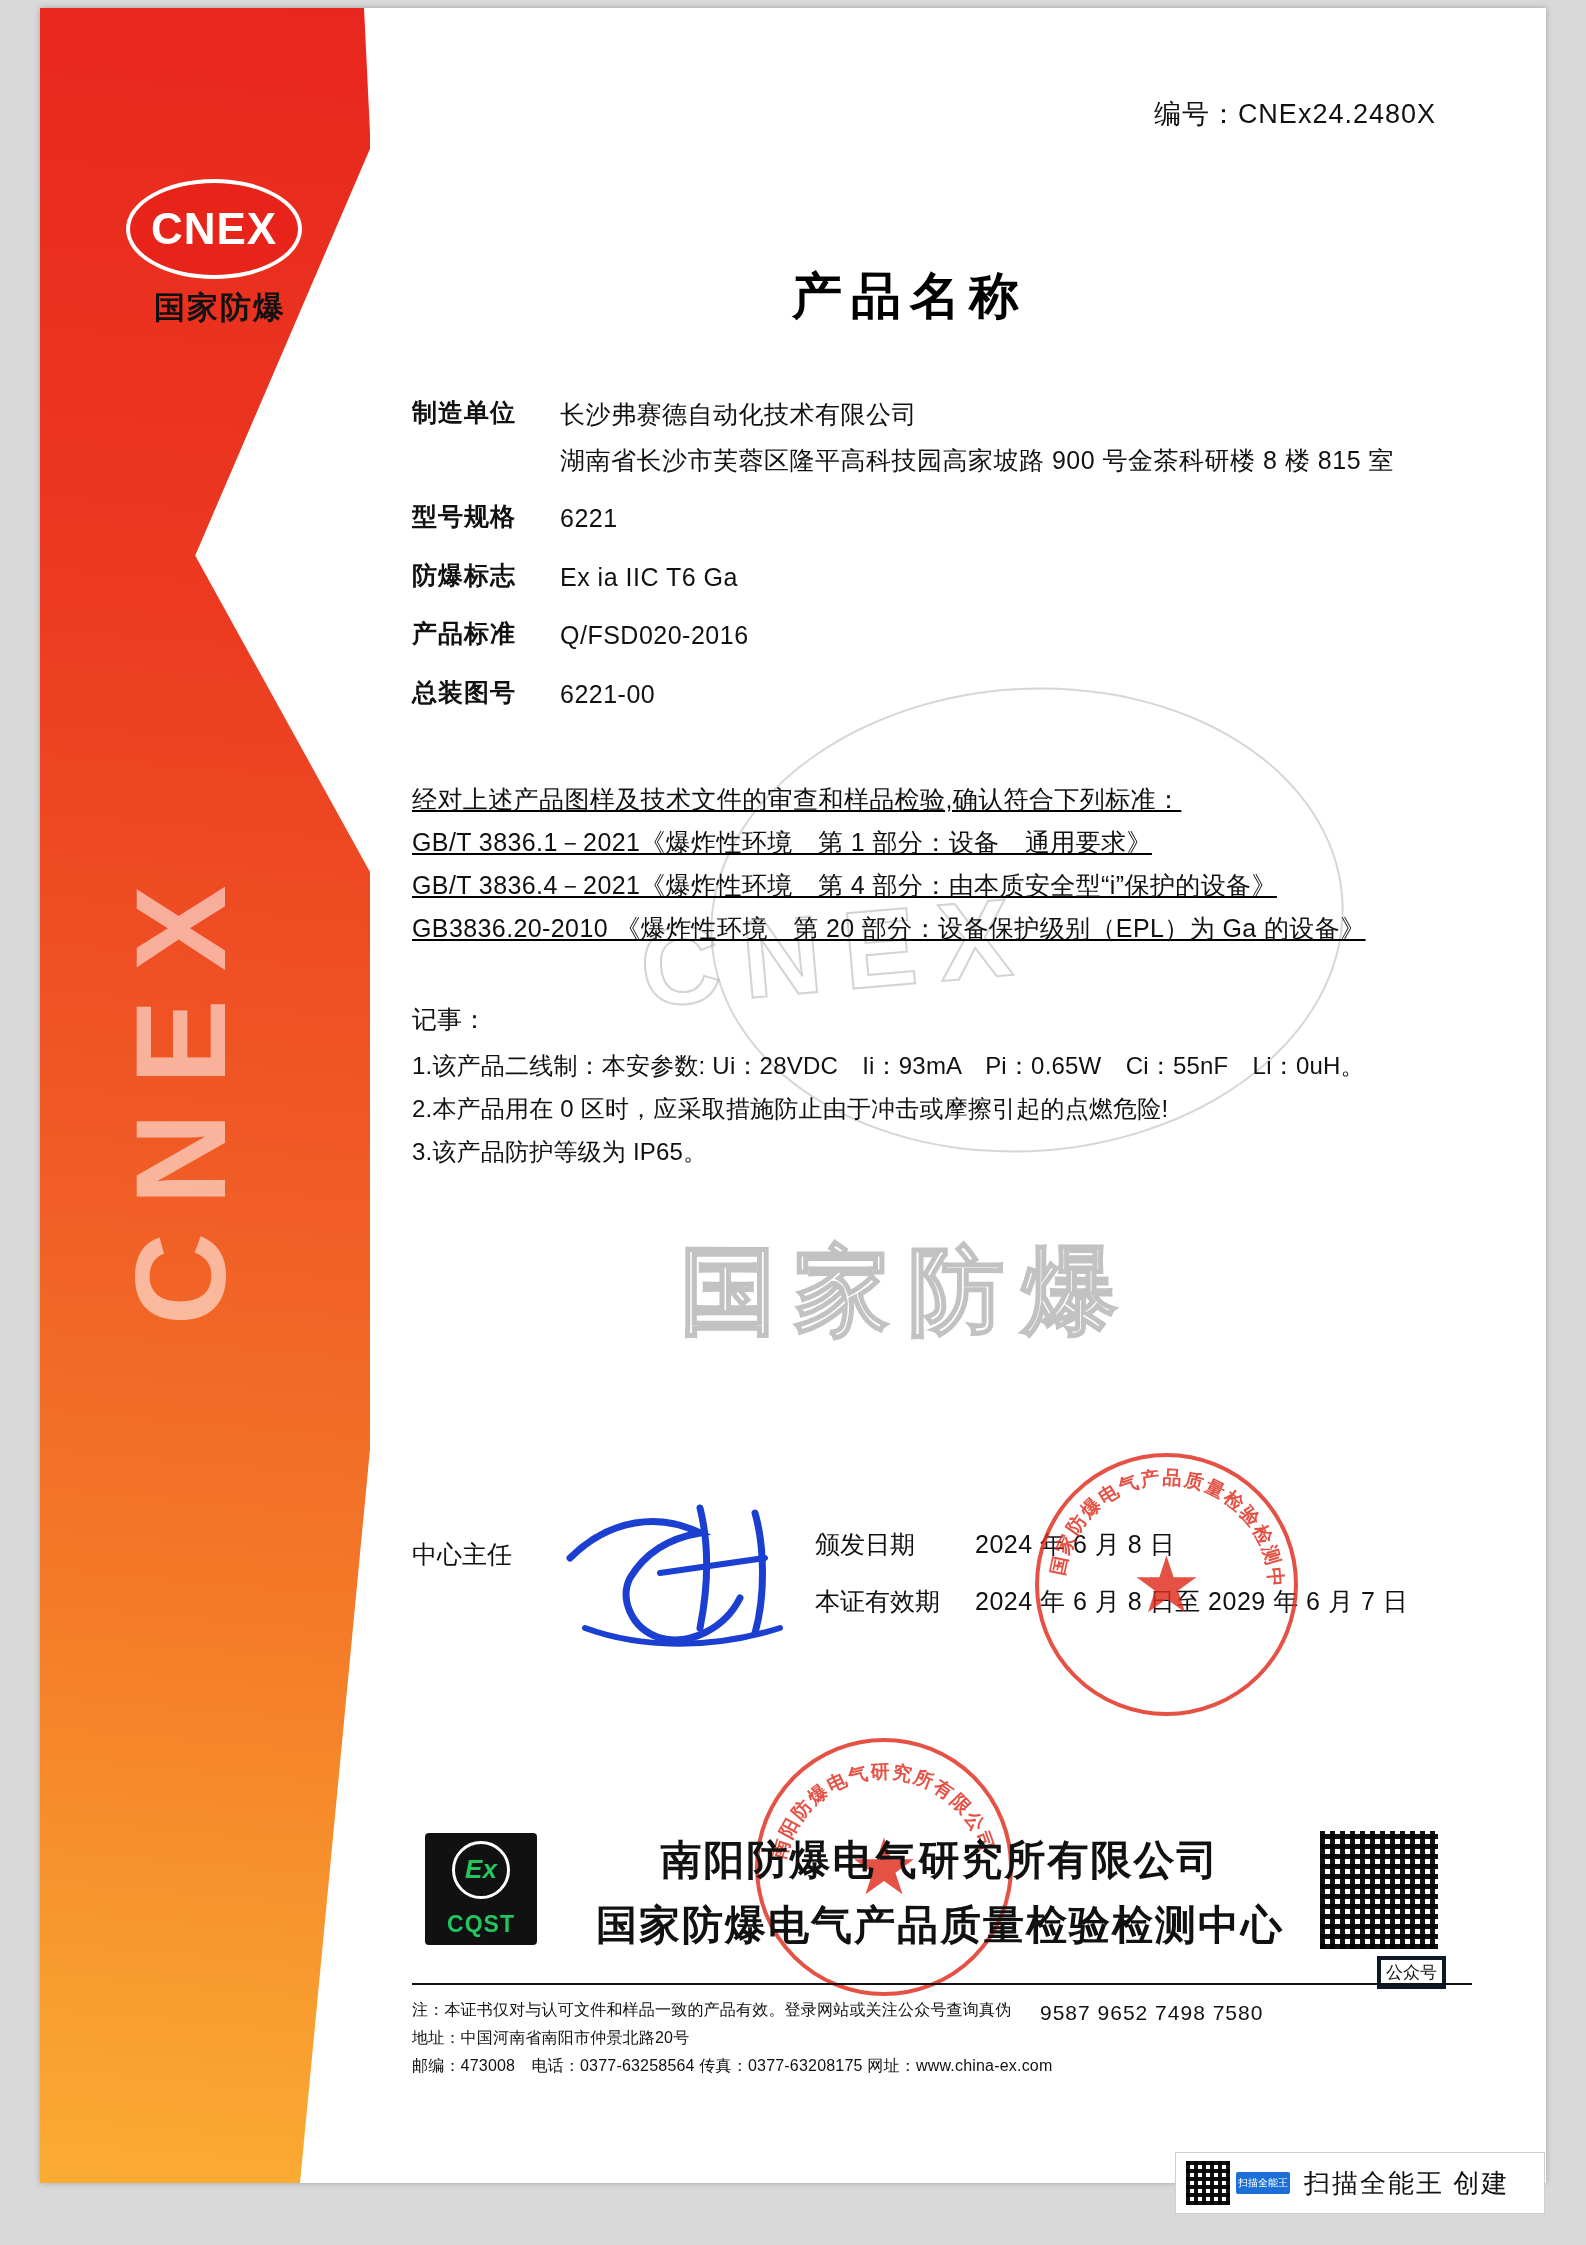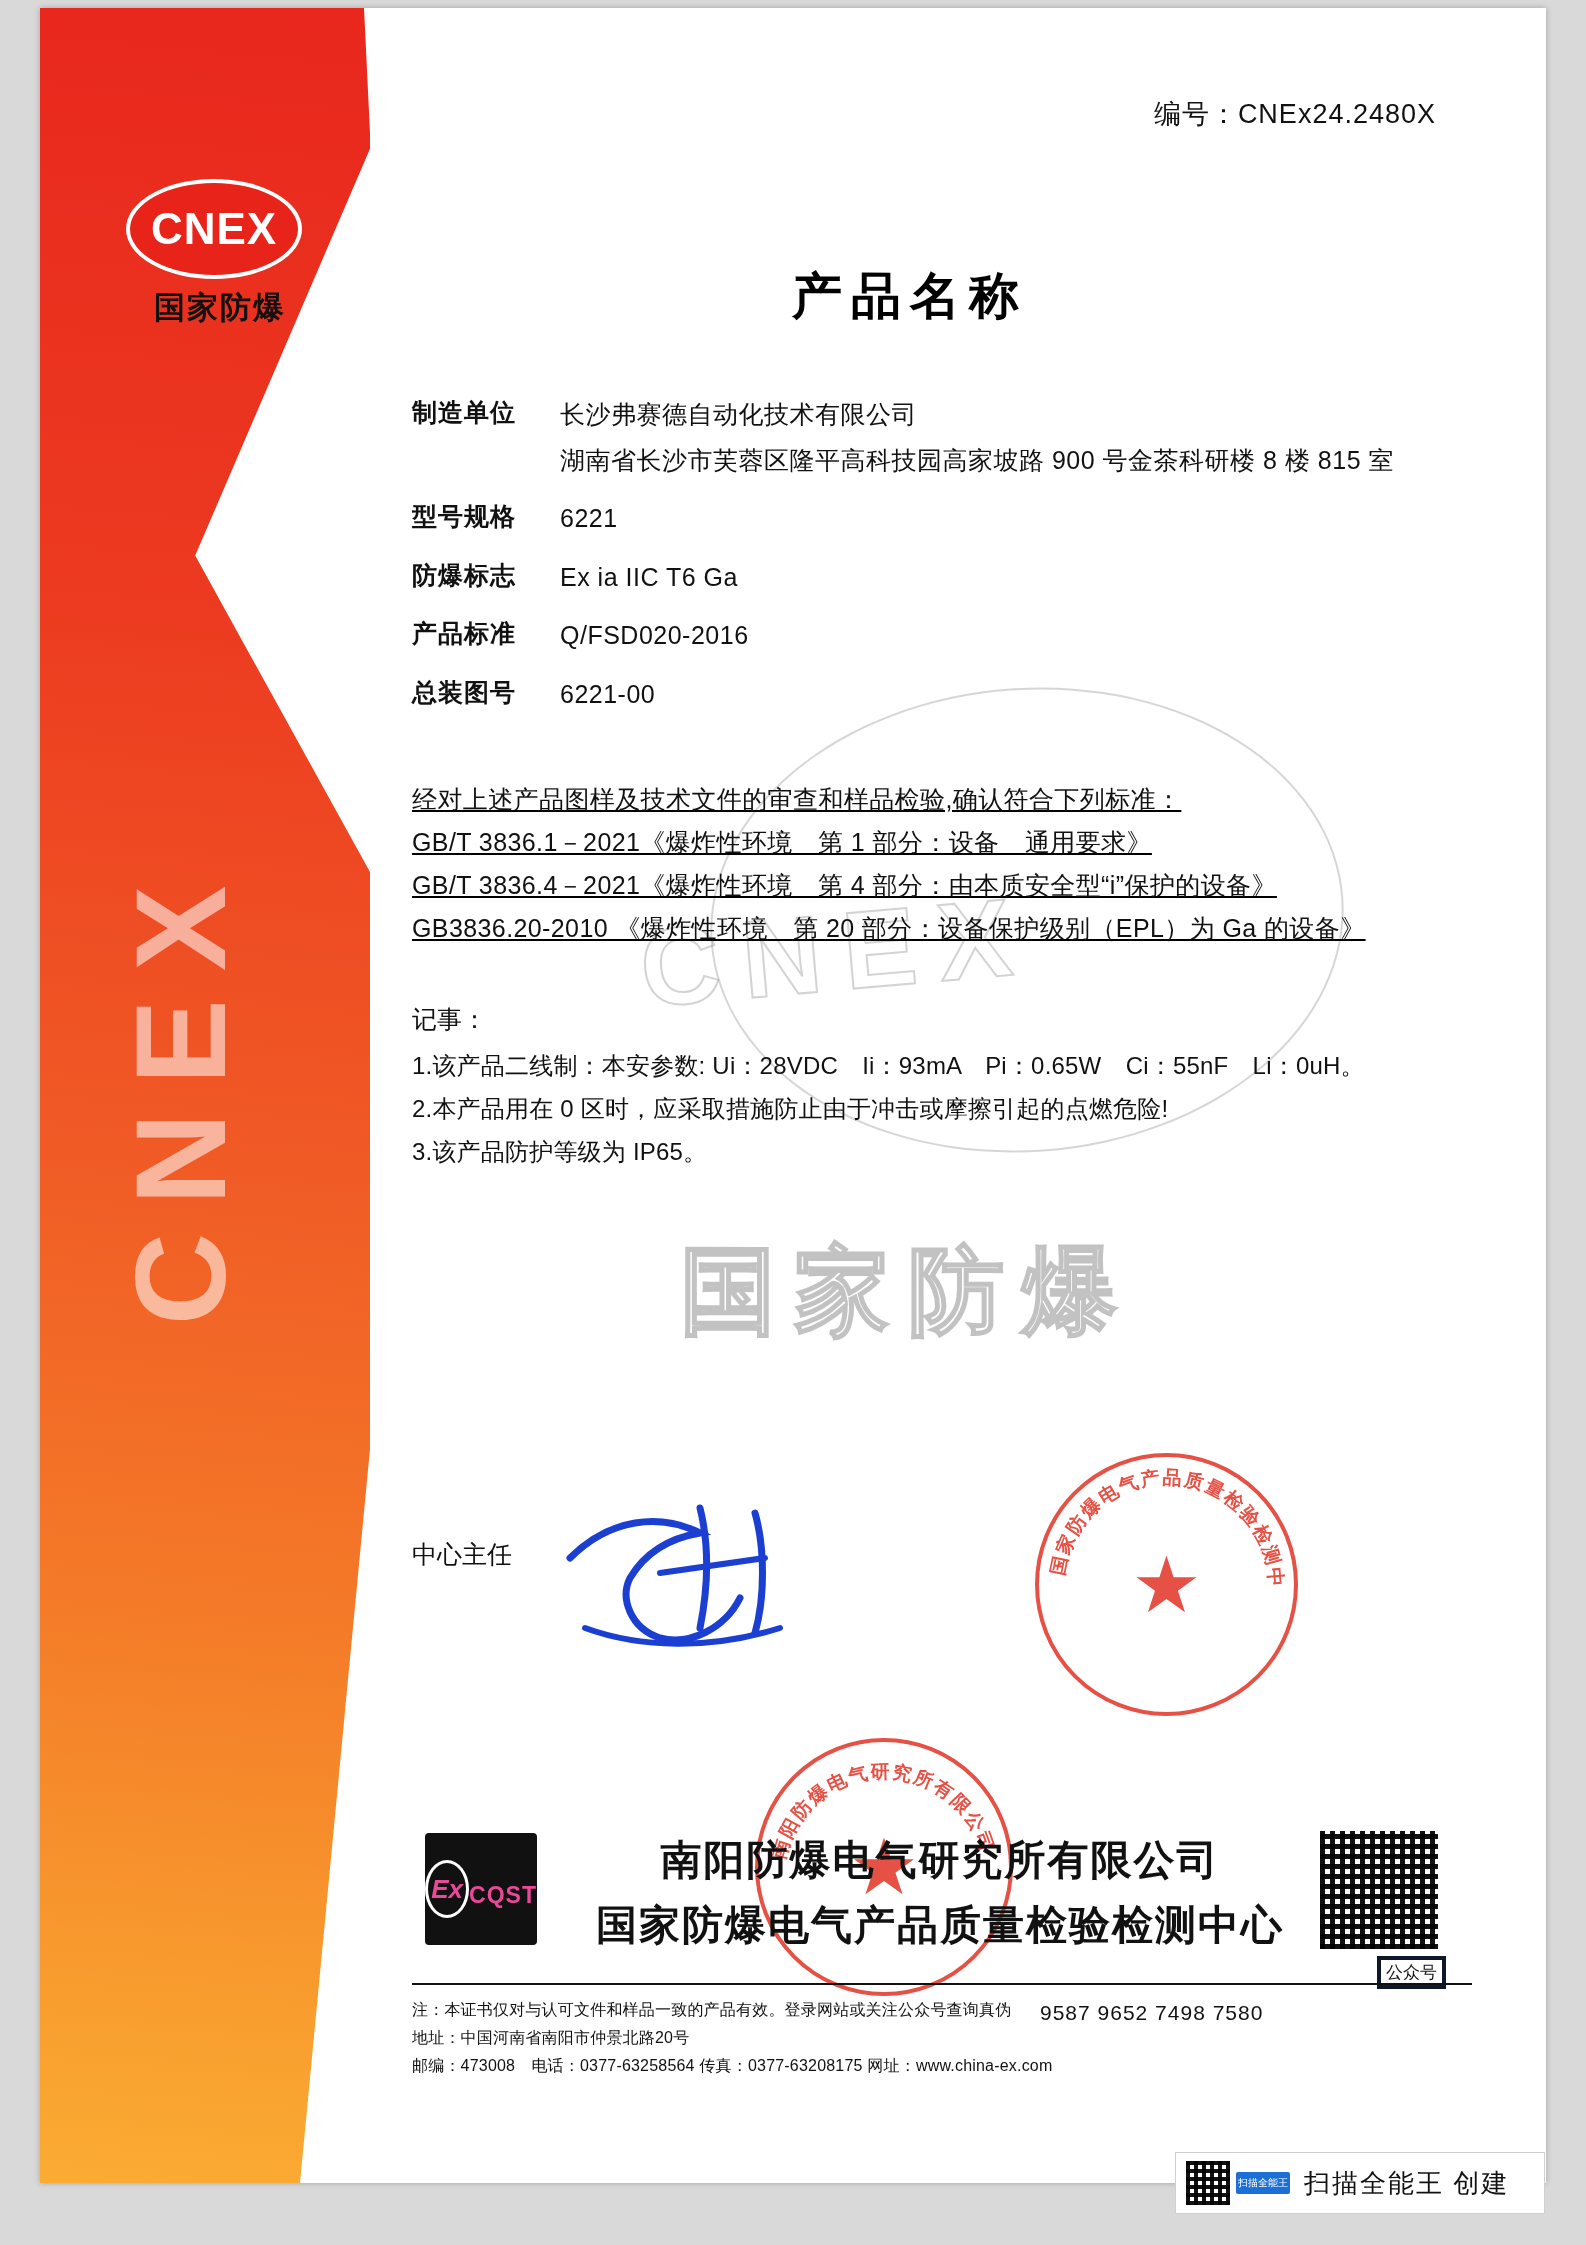--- a/index.html
+++ b/index.html
@@ -144,22 +144,22 @@
     position:absolute;left:0;top:0;width:100%;height:100%;
   }
   .stamp .arc text{
     font-size:19px;font-weight:bold;fill:#e02b1d;
     font-family:"Liberation Sans",sans-serif;letter-spacing:2px;
   }
 
   
   .exbox{
     position:absolute;left:385px;top:1825px;width:112px;height:112px;
-    background:#111;color:#ec4899;border-radius:4px;
-    display:flex;flex-direction:row;align-items:center;justify-content:center;
+    background:#111;color:#22c55e;border-radius:4px;
+    display:flex;flex-direction:column;align-items:center;justify-content:center;
   }
   .exbox .ex{
     width:52px;height:52px;border:3px solid #fff;border-radius:50%;
     display:flex;align-items:center;justify-content:center;
     font-size:26px;font-weight:bold;font-style:italic;
   }
   .exbox .cq{font-size:23px;font-weight:bold;margin-top:12px;letter-spacing:1px;}
 
   .orgnames{position:absolute;left:520px;top:1825px;width:760px;text-align:center;}
   .orgnames .l1{font-size:41px;font-weight:bold;color:#111;letter-spacing:2px;}
@@ -268,20 +268,30 @@
 
   <div class="sig-label">中心主任</div>
   <svg class="signature" viewBox="0 0 280 190">
     <path d="M20,80 C60,40 110,35 150,55 C120,60 95,75 80,100 C70,120 80,150 110,160 C140,168 175,150 190,120" fill="none" stroke="#1b3fd1" stroke-width="7" stroke-linecap="round"></path>
     <path d="M150,30 C160,70 158,110 150,150" fill="none" stroke="#1b3fd1" stroke-width="7" stroke-linecap="round"></path>
     <path d="M110,95 L215,80" fill="none" stroke="#1b3fd1" stroke-width="6" stroke-linecap="round"></path>
     <path d="M205,35 C215,70 215,120 205,155" fill="none" stroke="#1b3fd1" stroke-width="7" stroke-linecap="round"></path>
     <path d="M35,150 C90,170 160,172 230,150" fill="none" stroke="#1b3fd1" stroke-width="6" stroke-linecap="round"></path>
   </svg>
 
+  <div class="dates">
+    <div class="drow">
+      <div class="dlabel">颁发日期</div>
+      <div class="dval">2024 年 6 月 8 日</div>
+    </div>
+    <div class="drow">
+      <div class="dlabel">本证有效期</div>
+      <div class="dval">2024 年 6 月 8 日至 2029 年 6 月 7 日</div>
+    </div>
+  </div>
 
   <div class="stamp stamp1">
     <svg class="arc" viewBox="0 0 255 255">
       <defs>
           <path id="arc1" d="M25,140 A103,103 0 1 1 230,140"></path>
         </defs>
       <text>
         <textPath href="#arc1" startOffset="6%">国家防爆电气产品质量检验检测中心</textPath>
       </text>
     </svg>

